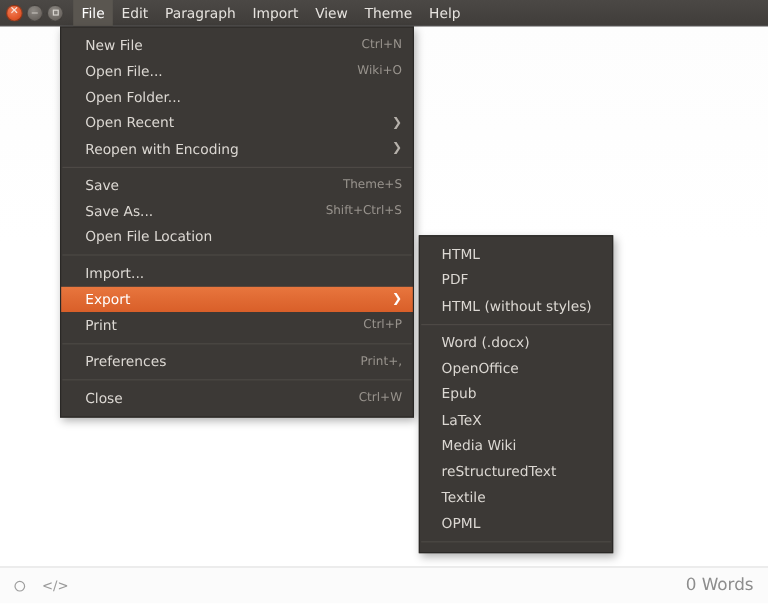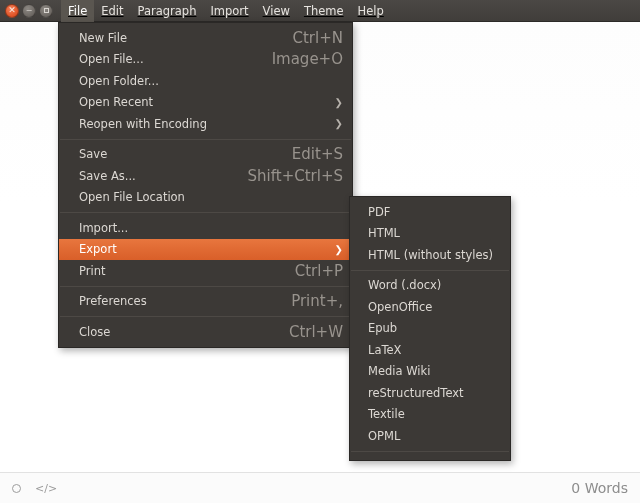--- a/index.html
+++ b/index.html
@@ -65,21 +65,20 @@
   }
   .wbtn .sq {
     width: 5px; height: 5px;
     border: 1px solid #d8d4cf;
   }
 
   .menubar {
     display: flex;
     align-items: stretch;
     height: 22px;
-    text-decoration: underline;
   }
   .menubar .mitem {
     display: flex;
     align-items: center;
     padding: 0 7px;
     font-size: 11.5px;
     color: #e6e3df;
     height: 22px;
     white-space: nowrap;
   }
@@ -137,21 +136,21 @@
   
   .menu {
     position: absolute;
     background: #3c3936;
     border: 1px solid #2a2826;
     box-shadow: 2px 3px 7px rgba(0,0,0,0.30);
     padding: 4px 0;
     z-index: 40;
   }
   #file-menu {
-    left: 58px;
+    left: 50px;
     top: 22px;
     width: 295px;
   }
   #export-submenu {
     left: 349px;
     top: 196px;
     width: 162px;
   }
 
   .menu-row {
@@ -161,21 +160,21 @@
     padding: 0 9px 0 20px;
     font-size: 11.5px;
     color: #dcd8d3;
     white-space: nowrap;
     position: relative;
   }
   .menu-row .label { flex: 0 0 auto; }
   .menu-row .accel {
     margin-left: auto;
     color: #98938d;
-    font-size: 15px;
+    font-size: 10px;
     padding-left: 20px;
   }
   .menu-row .chev {
     margin-left: auto;
     color: #b6b1ab;
     font-size: 10px;
     padding-left: 20px;
   }
   .menu-row.highlight {
     background: linear-gradient(to bottom, #e8763e 0%, #e06a33 50%, #d95f29 100%);
@@ -221,37 +220,37 @@
     </div>
   </div>
 
   <div class="menu" id="file-menu">
       <div class="menu-row">
         <span class="label">New File</span>
         <span class="accel">Ctrl+N</span>
       </div>
       <div class="menu-row">
         <span class="label">Open File...</span>
-        <span class="accel">Image+O</span>
+        <span class="accel">Wiki+O</span>
       </div>
       <div class="menu-row">
         <span class="label">Open Folder...</span>
       </div>
       <div class="menu-row">
         <span class="label">Open Recent</span>
         <span class="chev">❯</span>
       </div>
       <div class="menu-row">
         <span class="label">Reopen with Encoding</span>
         <span class="chev">❯</span>
       </div>
       <div class="menu-sep"></div>
       <div class="menu-row">
         <span class="label">Save</span>
-        <span class="accel">Edit+S</span>
+        <span class="accel">Theme+S</span>
       </div>
       <div class="menu-row">
         <span class="label">Save As...</span>
         <span class="accel">Shift+Ctrl+S</span>
       </div>
       <div class="menu-row">
         <span class="label">Open File Location</span>
       </div>
       <div class="menu-sep"></div>
       <div class="menu-row">
@@ -272,24 +271,24 @@
       </div>
       <div class="menu-sep"></div>
       <div class="menu-row">
         <span class="label">Close</span>
         <span class="accel">Ctrl+W</span>
       </div>
     </div>
 
   <div class="menu" id="export-submenu">
       <div class="menu-row">
+        <span class="label">HTML</span>
+      </div>
+      <div class="menu-row">
         <span class="label">PDF</span>
-      </div>
-      <div class="menu-row">
-        <span class="label">HTML</span>
       </div>
       <div class="menu-row">
         <span class="label">HTML (without styles)</span>
       </div>
       <div class="menu-sep"></div>
       <div class="menu-row">
         <span class="label">Word (.docx)</span>
       </div>
       <div class="menu-row">
         <span class="label">OpenOffice</span>

